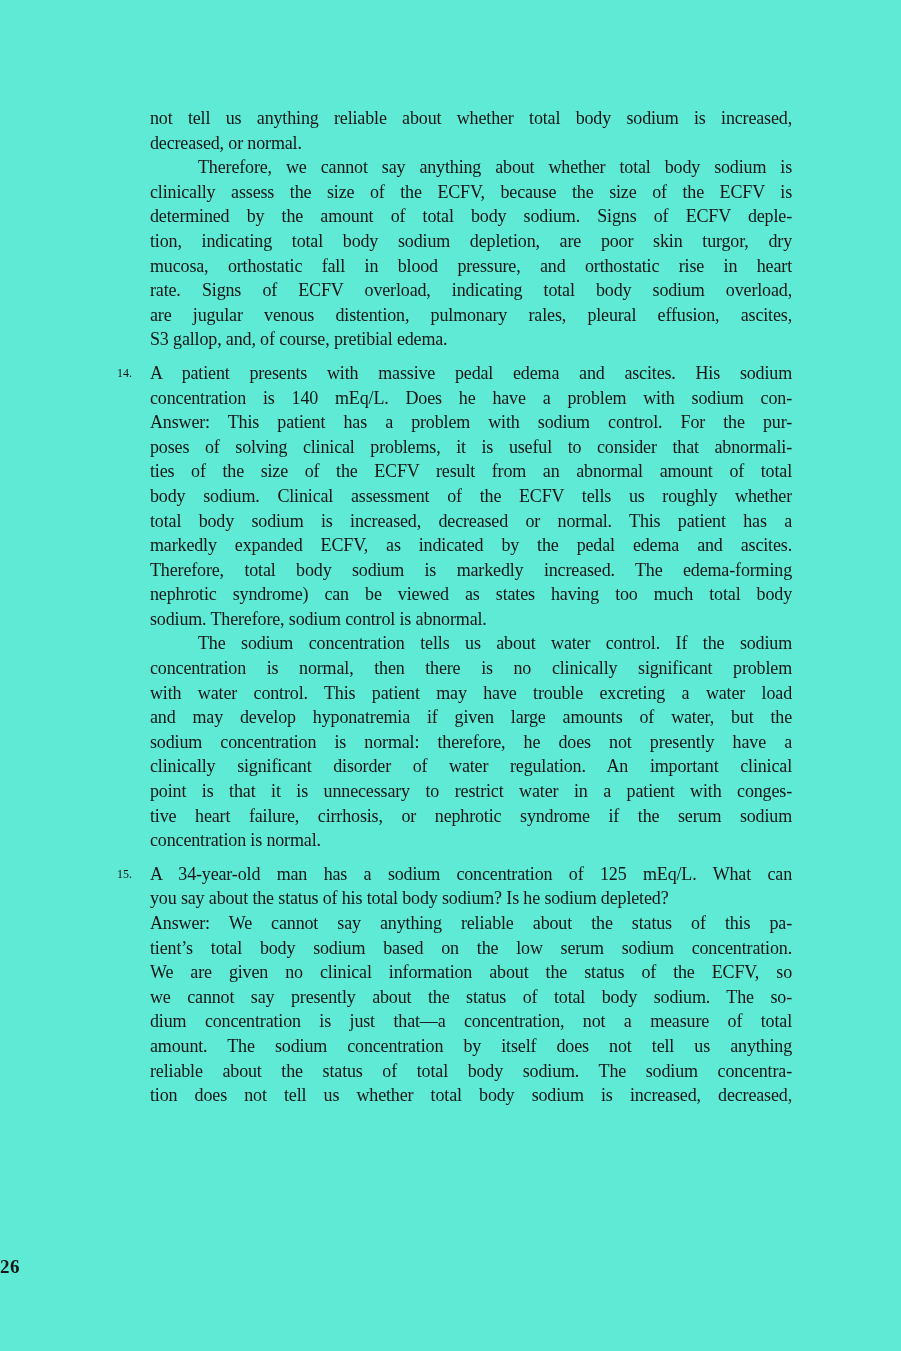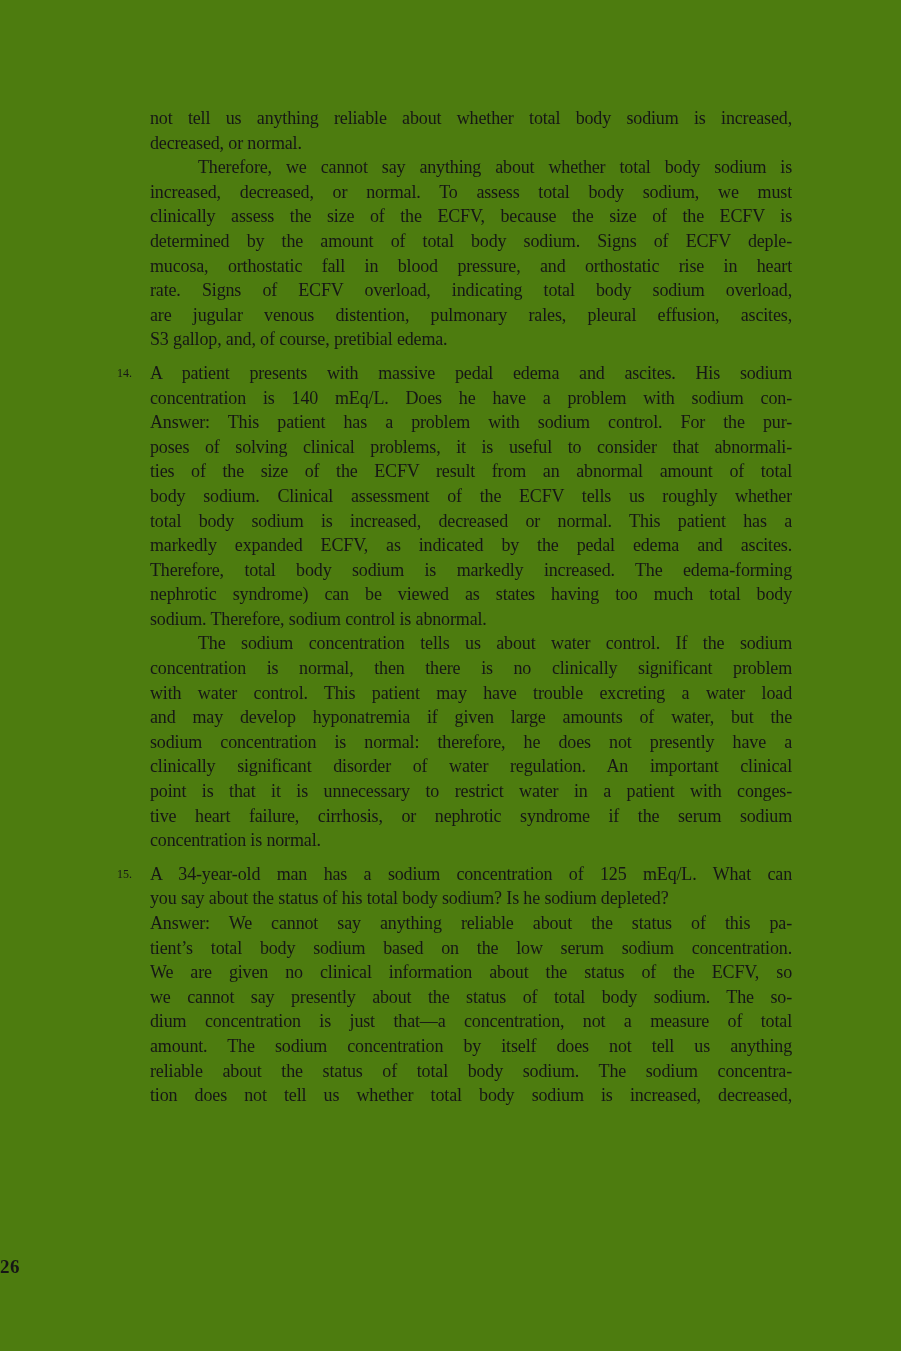--- a/index.html
+++ b/index.html
@@ -1,21 +1,21 @@
 <!DOCTYPE html>
 <html><head>
 <meta charset="utf-8">
 <style>
   html, body { margin: 0; padding: 0; background: #e8e8e8; }
   .page {
     position: relative;
     width: 901px;
     height: 1351px;
     margin: 0 auto;
-    background: #4d7c0f;
+    background: #5eead4;
     font-family: "Liberation Serif", "DejaVu Serif", serif;
     color: #161616;
     overflow: hidden;
   }
   .text-body {
     position: absolute;
     left: 150px;
     top: 106px;
     width: 642px;
   }
@@ -56,23 +56,23 @@
 
 <div class="page">
   <div class="text-body">
       <div class="block-plain">
         <div class="para">
           <div class="line"><span class="roman">not tell us anything reliable about whether total body sodium is increased,</span></div>
           <div class="line last"><span class="roman">decreased, or normal.</span></div>
         </div>
         <div class="para first-indent">
           <div class="line"><span class="roman">Therefore, we cannot say anything about whether total body sodium is</span></div>
-          <div class="line"><span class="roman">increased, decreased, or normal. To assess total body sodium, we must</span></div>
           <div class="line"><span class="roman">clinically assess the size of the ECFV, because the size of the ECFV is</span></div>
           <div class="line"><span class="roman">determined by the amount of total body sodium. Signs of ECFV deple-</span></div>
+          <div class="line"><span class="roman">tion, indicating total body sodium depletion, are poor skin turgor, dry</span></div>
           <div class="line"><span class="roman">mucosa, orthostatic fall in blood pressure, and orthostatic rise in heart</span></div>
           <div class="line"><span class="roman">rate. Signs of ECFV overload, indicating total body sodium overload,</span></div>
           <div class="line"><span class="roman">are jugular venous distention, pulmonary rales, pleural effusion, ascites,</span></div>
           <div class="line last"><span class="roman">S3 gallop, and, of course, pretibial edema.</span></div>
         </div>
       </div>
       <div class="block-item">
         <span class="item-number">14.</span>
         <div class="para">
           <div class="line"><span class="roman">A patient presents with massive pedal edema and ascites. His sodium</span></div>

